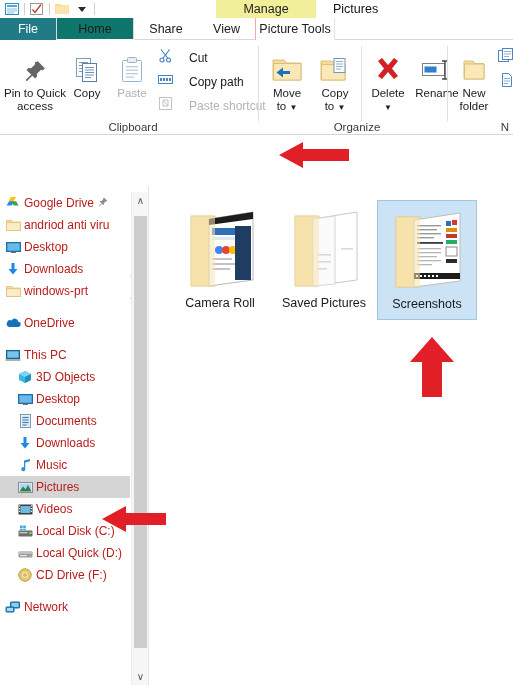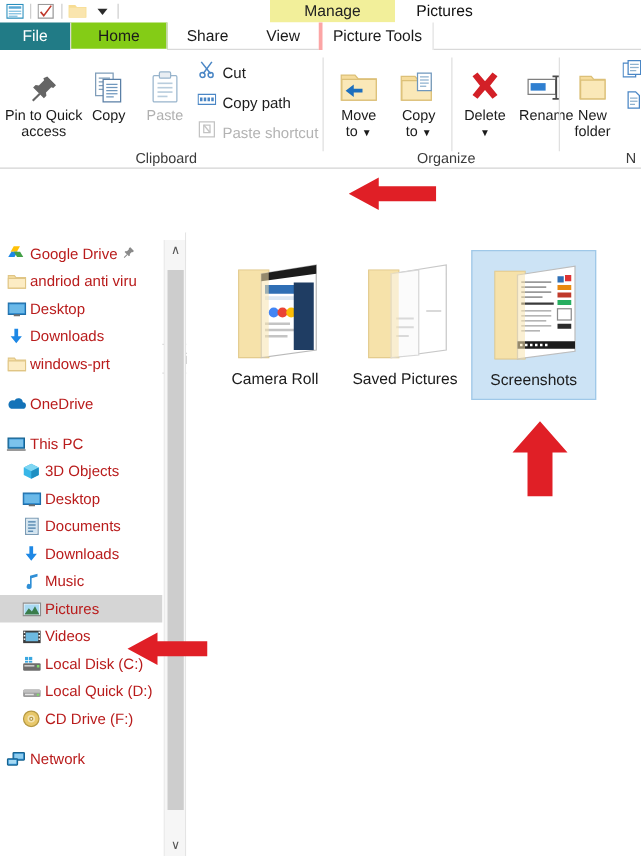--- a/index.html
+++ b/index.html
@@ -44,28 +44,28 @@
     border-bottom:1px solid #d9d9d9;
   }
   .tab {
     position:absolute; top:0; height:22px; line-height:22px;
     font-size:12.5px; text-align:center; color:#1b1b1b; cursor:default;
   }
   .tab-file {
     left:0; width:56px; background:#217b86; color:#ffffff;
   }
   .tab-home {
-    left:56px; width:78px; background:#84cc16; border-left:1px solid #d9d9d9;
+    left:56px; width:78px; background:#0f766e; border-left:1px solid #d9d9d9;
     border-right:1px solid #d9d9d9; border-bottom:1px solid #fff; z-index:3;
   }
   .tab-share { left:134px; width:64px; }
   .tab-view { left:198px; width:57px; }
   .tab-pictools {
-    left:255px; width:92px; background:#ffffff;
-    border-left:3px solid #fca5a5; border-right:1px solid #e2e2e2;
+    left:255px; width:80px; background:#ffffff;
+    border-left:1px solid #fca5a5; border-right:1px solid #e2e2e2;
   }
 
   
   .ribbon {
     position:absolute; left:0; top:40px; width:513px; height:95px;
     background:#ffffff; border-bottom:1px solid #d4d4d4;
   }
   .rb-group { position:absolute; top:0; height:95px; }
   .rb-group-label {
     position:absolute; bottom:2px; left:0; width:100%;
@@ -76,21 +76,21 @@
   }
   .big-btn {
     position:absolute; top:6px; width:56px; text-align:center; cursor:default;
   }
   .big-btn .glyph { height:38px; display:flex; align-items:flex-end; justify-content:center; }
   .big-btn .lbl {
     font-size:11.5px; line-height:12.5px; color:#1b1b1b; margin-top:3px; display:block;
   }
   .big-btn.dim .lbl { color:#b0b0b0; }
   .small-btn {
-    position:absolute; display:flex; align-items:center; gap:5px; cursor:default;
+    position:absolute; display:flex; align-items:center; gap:16px; cursor:default;
   }
   .small-btn .lbl { font-size:12px; color:#1b1b1b; white-space:nowrap; }
   .small-btn.dim .lbl { color:#b3b3b3; }
 
   
   .addrbar {
     position:absolute; left:0; top:136px; width:513px; height:50px; background:#ffffff;
   }
   .nav-btn {
     position:absolute; top:140px; width:24px; height:24px;

